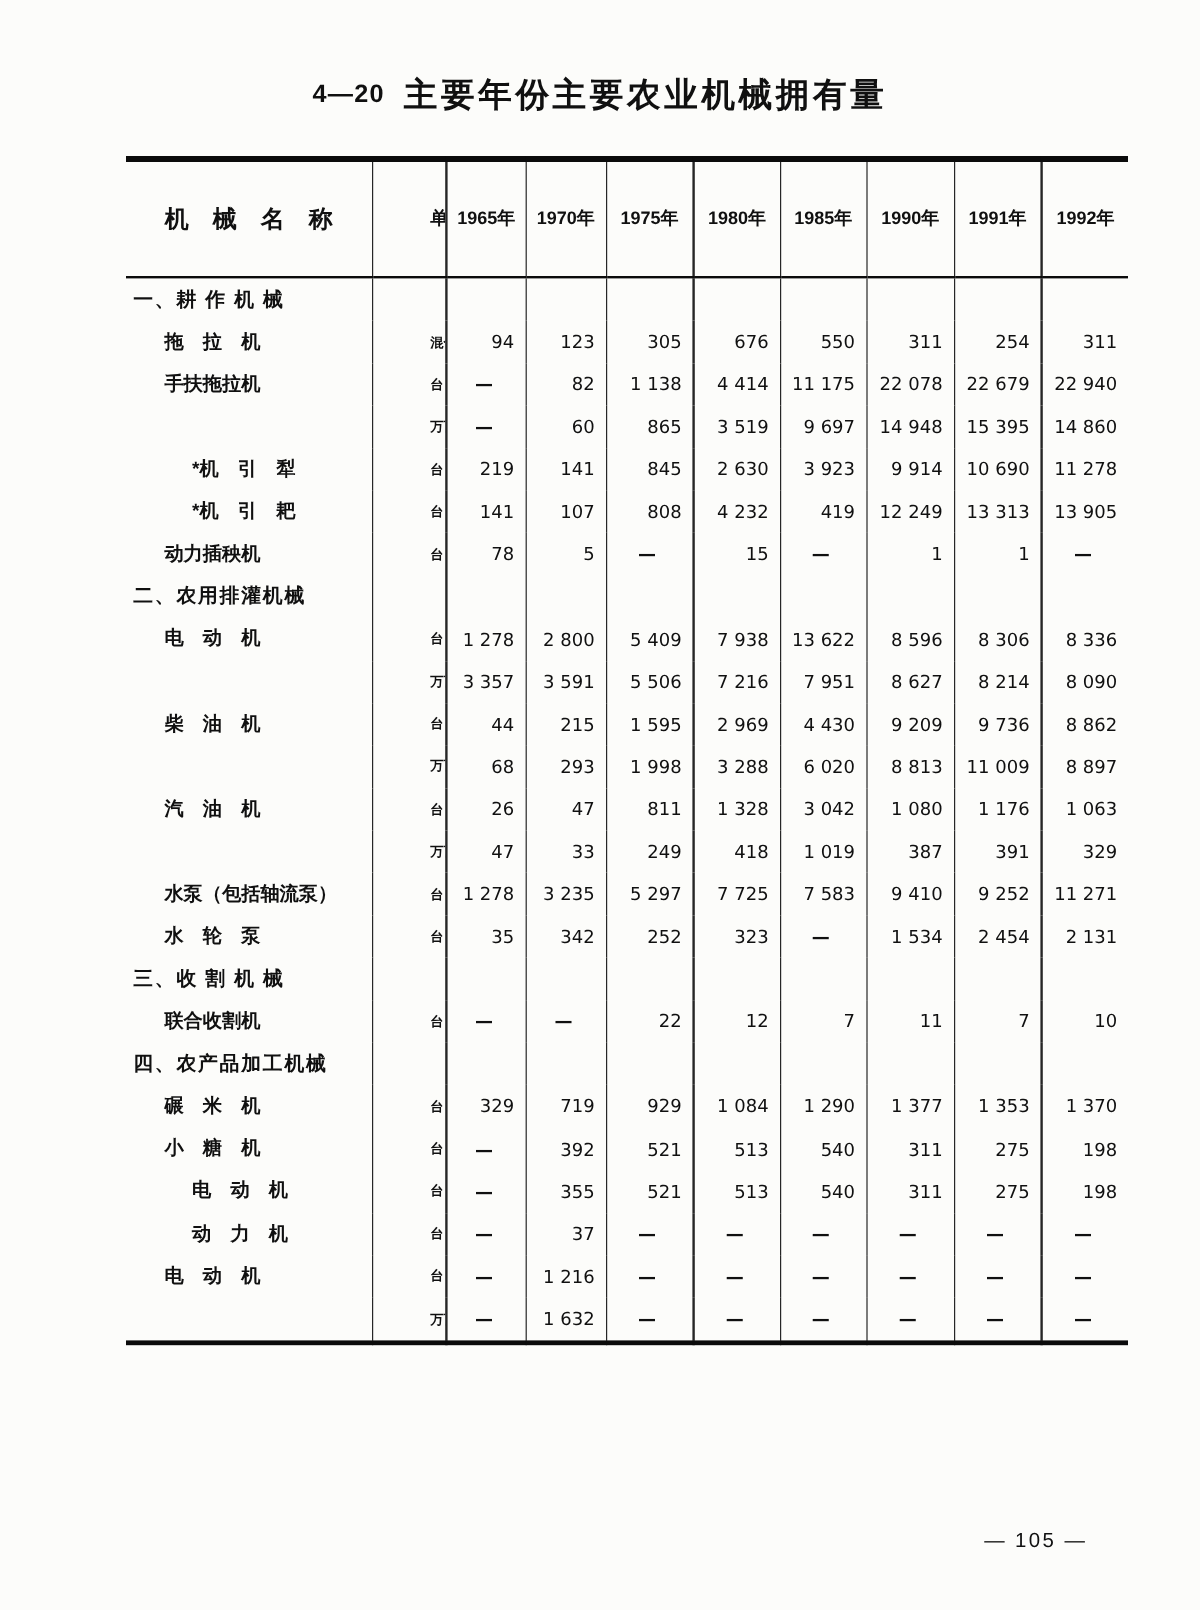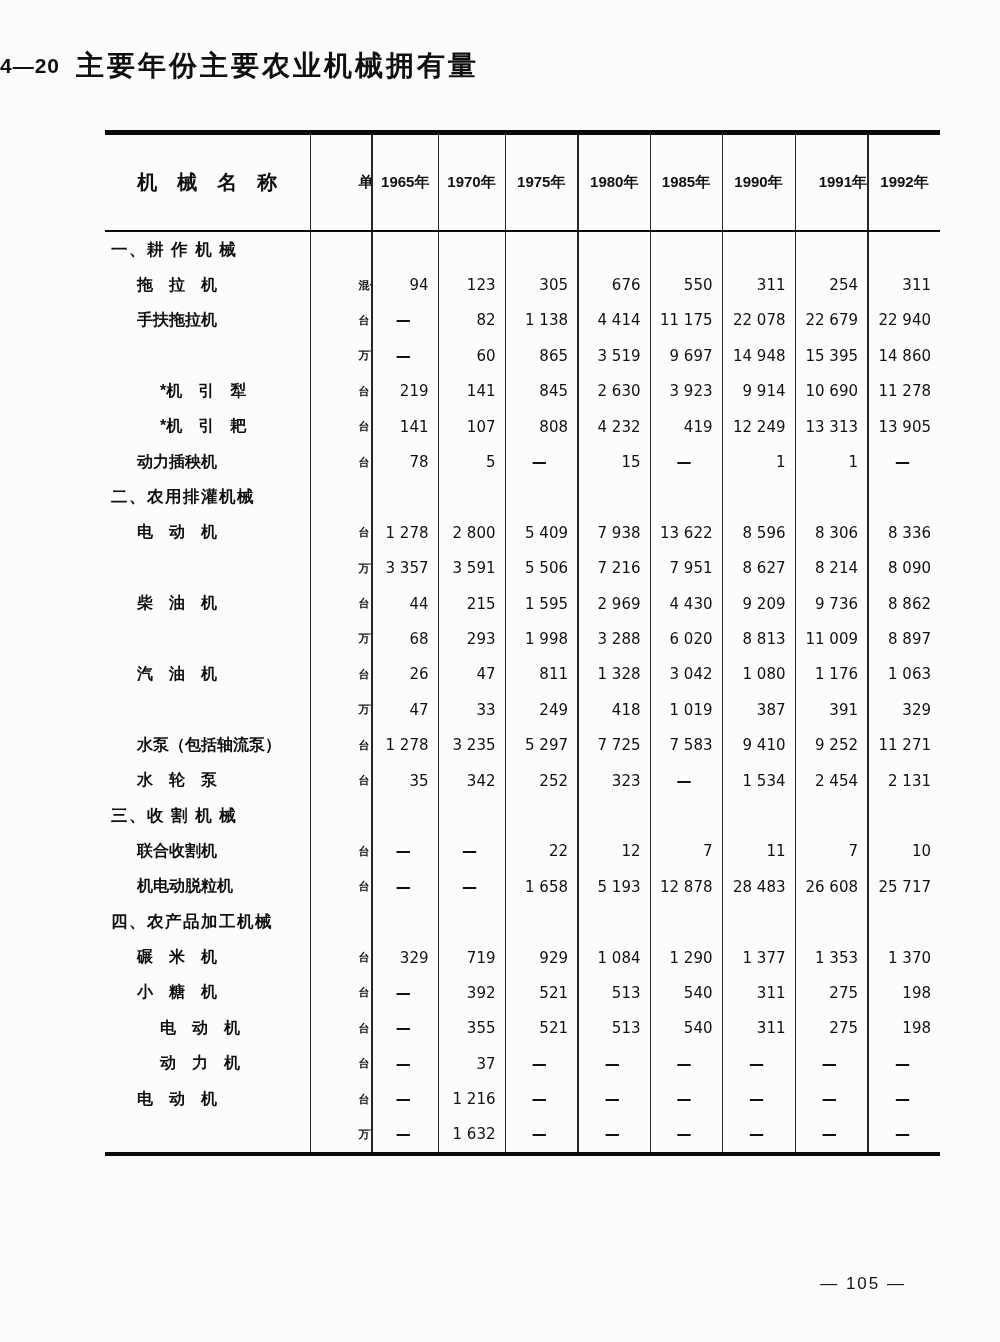--- a/index.html
+++ b/index.html
@@ -3,22 +3,22 @@
 <meta charset="utf-8">
 <style>
   html,body { margin:0; padding:0; background:#d9d9d6; }
   .page {
     position:relative; width:1000px; height:1342px; margin:0 auto;
     background:#fcfcfa; color:#101010;
     font-family:"Liberation Sans", sans-serif;
     overflow:hidden;
   }
   .title-row {
-    position:absolute; top:47px; left:0; width:100%;
-    text-align:left; white-space:nowrap;
+    position:absolute; top:60px; left:0; width:100%;
+    text-align:center; white-space:nowrap;
   }
   .title-num {
     font-size:21px; font-weight:700; letter-spacing:1px;
     margin-right:16px; vertical-align:middle;
   }
   .title-text {
     font-size:28px; font-weight:800; letter-spacing:3px; vertical-align:middle;
   }
   .tbl-wrap { position:absolute; left:105px; top:130px; }
   table.tbl {
@@ -27,21 +27,21 @@
     border-bottom:4px solid #0b0b0b;
   }
   .tbl th, .tbl td {
     border-right:1px solid #262626;
     padding:0; margin:0; overflow:hidden; white-space:nowrap;
   }
   .tbl th:last-child, .tbl td:last-child { border-right:none; }
   
   .tbl th:nth-child(2), .tbl td:nth-child(2) { border-right-width:2.5px;padding-left:48px; }
   .tbl th:nth-child(5), .tbl td:nth-child(5) { border-right-width:2px; }
-  .tbl th:nth-child(9), .tbl td:nth-child(9) { border-right-width:2px;text-align:right; }
+  .tbl th:nth-child(9), .tbl td:nth-child(9) { border-right-width:2px; }
   thead th {
     height:95px; border-bottom:2.5px solid #0b0b0b;
     font-size:15px; font-weight:600; text-align:center;
   }
   thead th.h-name { font-size:20px; font-weight:700; }
   tbody td { height:35.4px; font-size:15px; }
   td.c-name { text-align:left; font-weight:600; font-size:16px; }
   td.c-name.ind0 { padding-left:6px; font-weight:700; font-size:16.5px; letter-spacing:1.5px; }
   td.c-name.ind1 { padding-left:32px; }
   td.c-name.ind2 { padding-left:55px; }
@@ -304,32 +304,20 @@
             <td class="c-val dash">—</td>
             <td class="c-val dash">—</td>
             <td class="c-val">22</td>
             <td class="c-val">12</td>
             <td class="c-val">7</td>
             <td class="c-val">11</td>
             <td class="c-val">7</td>
             <td class="c-val">10</td>
           </tr>
           <tr>
-            <td class="c-name ind1">机电动脱粒机</td>
-            <td class="c-unit">台</td>
-            <td class="c-val dash">—</td>
-            <td class="c-val dash">—</td>
-            <td class="c-val">1 658</td>
-            <td class="c-val">5 193</td>
-            <td class="c-val">12 878</td>
-            <td class="c-val">28 483</td>
-            <td class="c-val">26 608</td>
-            <td class="c-val">25 717</td>
-          </tr>
-          <tr>
             <td class="c-name ind0">四、农产品加工机械</td>
             <td class="c-unit"></td>
             <td class="c-val"></td>
             <td class="c-val"></td>
             <td class="c-val"></td>
             <td class="c-val"></td>
             <td class="c-val"></td>
             <td class="c-val"></td>
             <td class="c-val"></td>
             <td class="c-val"></td>

